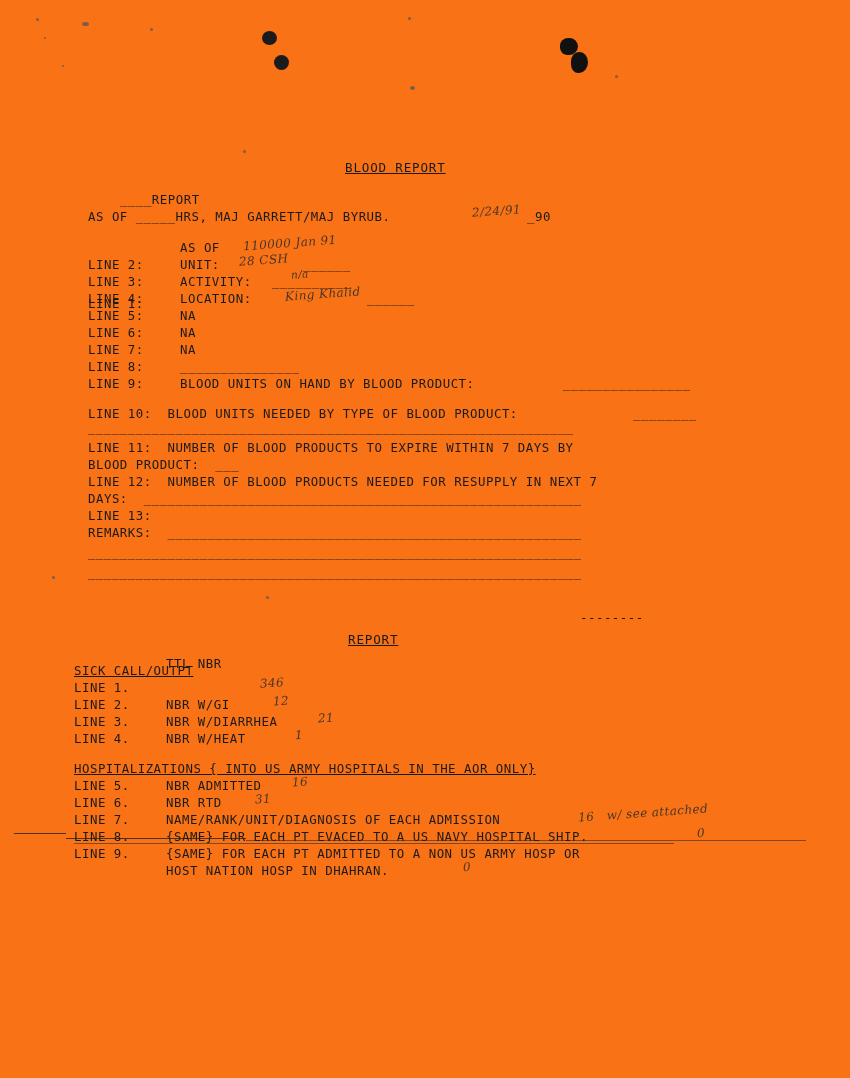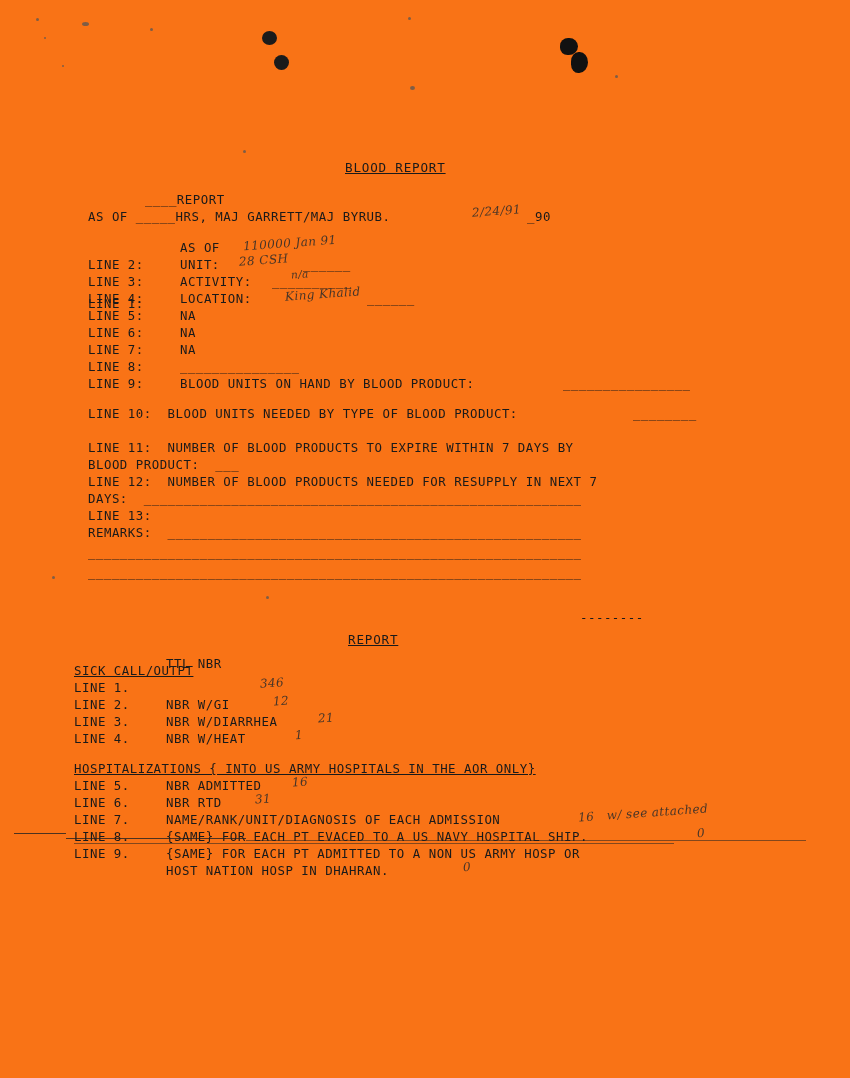--- a/index.html
+++ b/index.html
@@ -92,21 +92,21 @@
   <div class="speck" style="left:408px;top:17px;width:3px;height:3px;"></div>
   <div class="speck" style="left:410px;top:86px;width:5px;height:4px;"></div>
   <div class="speck" style="left:615px;top:75px;width:3px;height:3px;"></div>
   <div class="speck" style="left:62px;top:65px;width:2px;height:2px;"></div>
   <div class="speck" style="left:243px;top:150px;width:3px;height:3px;"></div>
   <div class="speck" style="left:52px;top:576px;width:3px;height:3px;"></div>
   <div class="speck" style="left:266px;top:596px;width:3px;height:3px;"></div>
 
   <div class="ln title u" style="left:345px;top:160px;">BLOOD REPORT</div>
 
-  <div class="ln" style="left:120px;top:192px;margin-left:25px;">____REPORT</div>
+  <div class="ln" style="left:120px;top:192px;">____REPORT</div>
   <div class="ln" style="left:88px;top:209px;">AS OF _____HRS, MAJ GARRETT/MAJ BYRUB.</div>
   <div class="hw" style="left:472px;top:204px;">2/24/91</div>
   <div class="ln" style="left:527px;top:209px;">_90</div>
 
   <div class="ln" style="left:88px;top:248px;margin-top:48px;">LINE 1:</div>
   <div class="ln" style="left:180px;top:240px;">AS OF</div>
   <div class="hw" style="left:243px;top:236px;">110000 Jan 91</div>
 
   <div class="ln" style="left:88px;top:257px;">LINE 2:</div>
   <div class="ln" style="left:180px;top:257px;">UNIT:</div>
@@ -134,20 +134,21 @@
 
   <div class="ln" style="left:88px;top:359px;">LINE 8:</div>
   <div class="ln" style="left:180px;top:359px;">_______________</div>
 
   <div class="ln" style="left:88px;top:376px;">LINE 9:</div>
   <div class="ln" style="left:180px;top:376px;">BLOOD UNITS ON HAND BY BLOOD PRODUCT:</div>
   <div class="ln" style="left:563px;top:376px;">________________</div>
 
   <div class="ln" style="left:88px;top:406px;">LINE 10:  BLOOD UNITS NEEDED BY TYPE OF BLOOD PRODUCT:</div>
   <div class="ln" style="left:633px;top:406px;">________</div>
+  <div class="ln" style="left:88px;top:420px;">_____________________________________________________________</div>
 
   <div class="ln" style="left:88px;top:440px;">LINE 11:  NUMBER OF BLOOD PRODUCTS TO EXPIRE WITHIN 7 DAYS BY</div>
   <div class="ln" style="left:88px;top:457px;">BLOOD PRODUCT:  ___</div>
 
   <div class="ln" style="left:88px;top:474px;">LINE 12:  NUMBER OF BLOOD PRODUCTS NEEDED FOR RESUPPLY IN NEXT 7</div>
   <div class="ln" style="left:88px;top:491px;">DAYS:  _______________________________________________________</div>
 
   <div class="ln" style="left:88px;top:508px;">LINE 13:</div>
 
   <div class="ln" style="left:88px;top:525px;">REMARKS:  ____________________________________________________</div>

